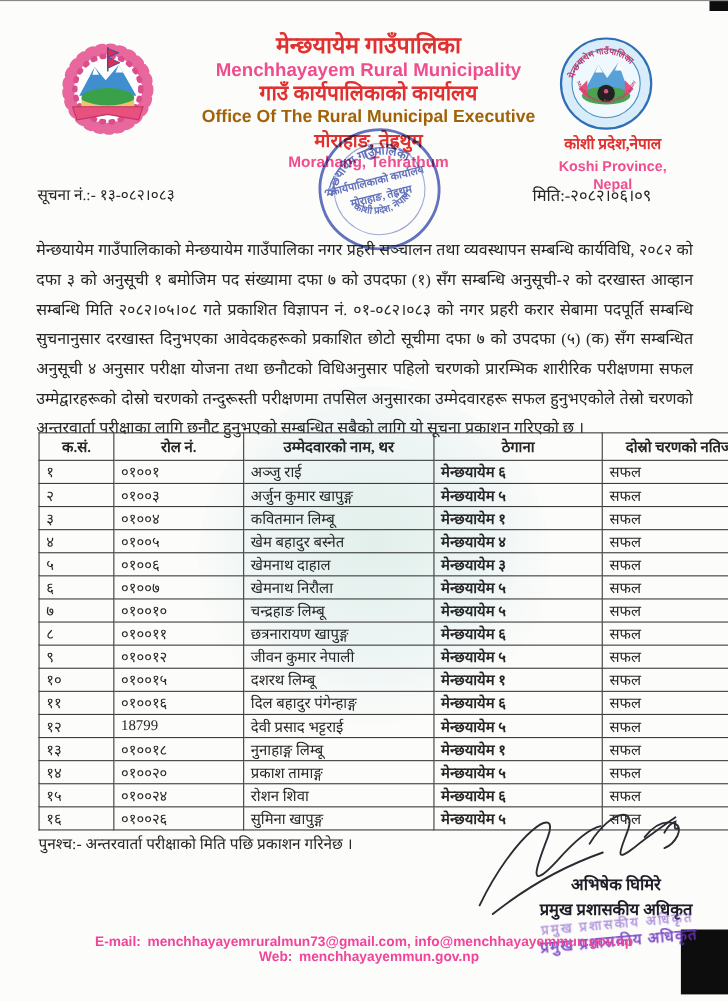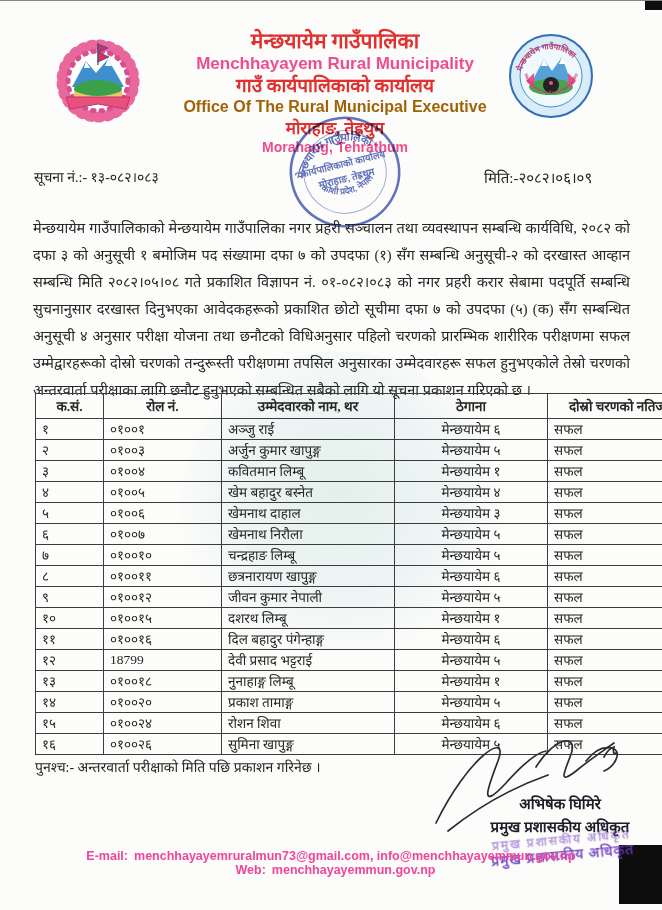--- a/index.html
+++ b/index.html
@@ -48,21 +48,21 @@
     position:absolute;left:35px;top:392px;width:590px;
     border-collapse:collapse;font-size:13.5px;table-layout:fixed;
   }
   table.results th, table.results td{
     border:1px solid #3c3c3c;padding:0 6px;height:20px;overflow:hidden;white-space:nowrap;
   }
   table.results th{height:24px;font-weight:bold;text-align:center;}
   .c0{width:55px;text-align:left;padding-left:12px;}
   .c1{width:105px;padding-left:16px;}
   .c2{width:160px;padding-left:9px;}
-  .c3{width:140px;text-align:center;}
+  .c3{width:140px;text-align:left;font-weight:bold;}
   .c4{width:130px;padding-left:9px;}
 
   .postscript{position:absolute;left:35px;top:756px;font-size:14px;}
 
   .signature-svg{position:absolute;left:418px;top:726px;width:225px;height:110px;}
   .sig-name{position:absolute;left:440px;top:792px;width:240px;text-align:center;font-size:15px;font-weight:bold;color:#1d1d28;}
   .sig-title{position:absolute;left:430px;top:815px;width:260px;text-align:center;font-size:15px;font-weight:bold;color:#1d1d28;}
   .stamp-purple{
     position:absolute;left:462px;top:830px;width:200px;text-align:center;
     transform:rotate(-5deg);color:#6a36c0;font-weight:bold;pointer-events:none;
@@ -121,20 +121,24 @@
     <polygon points="36,26 40,33 33,33" fill="#ffffff"></polygon>
     <polygon points="54,24 58,31 51,31" fill="#ffffff"></polygon>
     <ellipse cx="43" cy="54" rx="22" ry="8" fill="#4aa44e"></ellipse>
     <polygon points="18,48 26,40 26,56" fill="#e8517e"></polygon>
     <polygon points="68,48 60,40 60,56" fill="#e8517e"></polygon>
     <circle cx="43" cy="52" r="8" fill="#222222"></circle>
     <circle cx="43" cy="50" r="2" fill="#e8517e"></circle>
     <text font-size="4.6" fill="#c03a70" font-weight="bold"><textPath href="#arcBot" startOffset="2%">Menchhayayem Rural Municipality</textPath></text>
   </svg>
 
+  <div class="province">
+    <div class="prov-np">कोशी प्रदेश,नेपाल</div>
+    <div class="prov-en">Koshi Province, Nepal</div>
+  </div>
 
   <svg class="stamp-blue" viewBox="0 0 120 120">
     <circle cx="60" cy="60" r="55" fill="none" stroke="#4054b2" stroke-width="2.6"></circle>
     <circle cx="60" cy="60" r="42" fill="none" stroke="#4054b2" stroke-width="1" opacity=".6"></circle>
     <defs>
       <path id="stArcT" d="M 16 64 A 45 45 0 0 1 104 64"></path>
       <path id="stArcB" d="M 22 58 A 42 42 0 0 0 98 58"></path>
     </defs>
     <text font-size="11" fill="#4054b2" font-weight="bold"><textPath href="#stArcT" startOffset="6%">मेन्छयायेम गाउँपालिका</textPath></text>
     <text x="60" y="55" text-anchor="middle" font-size="10" fill="#4054b2" font-weight="bold">कार्यपालिकाको कार्यालय</text>

